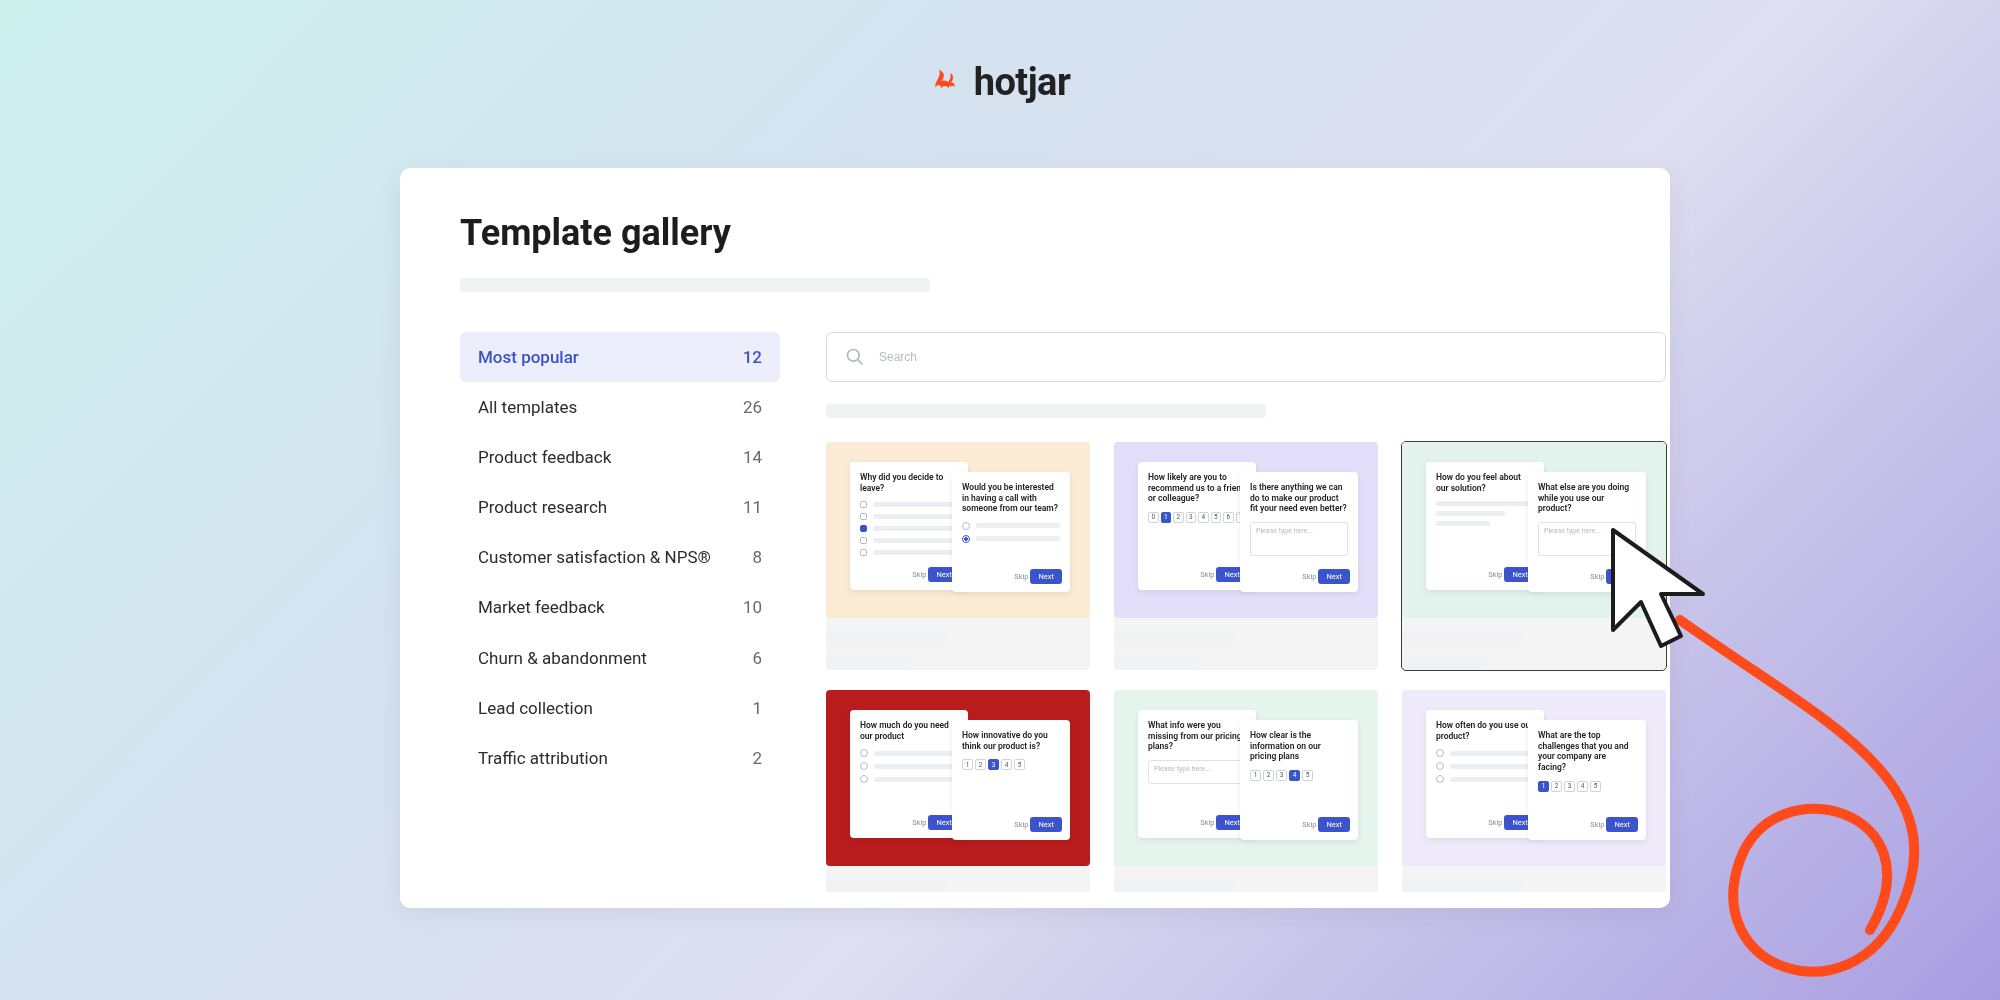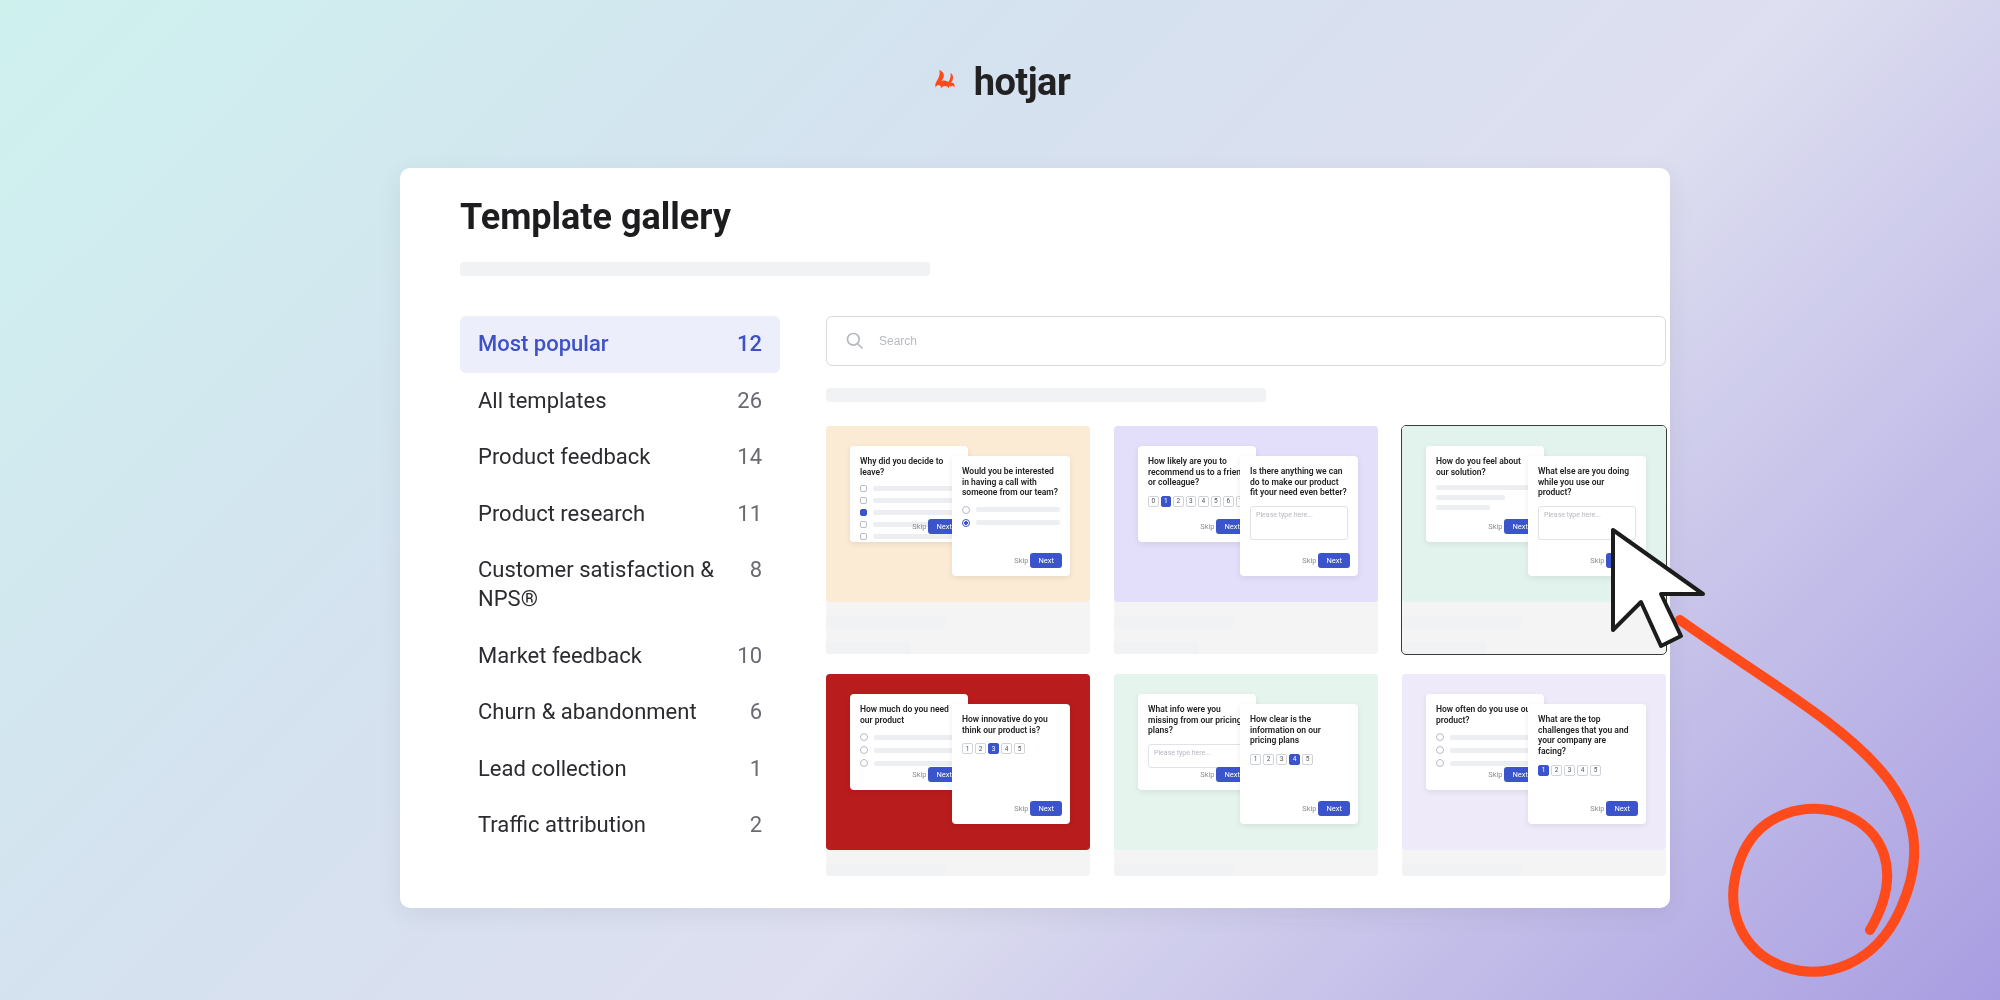--- a/index.html
+++ b/index.html
@@ -11,28 +11,28 @@
   .wrap { width: 100%; height: 100%; position: relative; }
 
   
   .logo-row { position: absolute; top: 60px; left: 0; right: 0; display:flex; justify-content:center; align-items:center; gap:14px; }
   .logo-icon { width: 30px; height: 30px; display:inline-block; }
   .logo-text { font-size: 38px; font-weight: 700; color:#222; letter-spacing:-0.5px; }
 
   .panel {
     position:absolute; left:400px; top:168px; width:1270px; height:740px;
     background:#fff; border-radius:10px; box-shadow:0 6px 24px rgba(50,50,70,0.08);
-    padding: 28px 60px 0 60px; overflow:hidden;
+    padding: 44px 60px 0 60px; overflow:hidden;
   }
   .title { font-size: 36px; font-weight:700; color:#1d1d20; }
   .subbar { margin-top:24px; width:470px; height:14px; background:#f0f2f4; border-radius:4px; }
 
   .body { display:flex; margin-top:40px; gap:46px; }
   .sidebar { width:320px; flex-shrink:0; }
-  .sb-item { display:flex; justify-content:space-between; align-items:flex-start; padding:14px 18px; font-size:22px; color:#2c2c30; cursor:pointer; border-radius:6px; line-height:1.3; }
+  .sb-item { display:flex; justify-content:space-between; align-items:flex-start; padding:14px 18px; font-size:17px; color:#2c2c30; cursor:pointer; border-radius:6px; line-height:1.3; }
   .sb-item.active { background:#eceffb; color:#3e52c6; font-weight:500; }
   .sb-item.active .count { color:#3e52c6; }
   .sb-item .label { flex:1; padding-right:10px; }
   .sb-item .count { color:#6a6a70; }
 
   .main { flex:1; }
   .search-box { display:flex; align-items:center; gap:14px; border:1px solid #d7dadf; border-radius:6px; height:50px; padding:0 18px; background:#fff; }
   .search-box svg { color:#b4b8bf; flex-shrink:0; }
   .search-input { border:0; outline:0; font-size:12px; color:#333; width:100%; background:transparent; }
   .search-input::placeholder { color:#b7bbc1; }
@@ -51,21 +51,21 @@
   .bg-orange { background:#fbebd5; }
   .bg-purple { background:#e3defa; }
   .bg-mint   { background:#e2f3ee; }
   .bg-pink   { background:#b91c1c; }
   .bg-mint2  { background:#e5f4ed; }
   .bg-lilac  { background:#eeeafa; }
 
   
   .mini-pair { position:absolute; inset:0; }
   .mini { position:absolute; background:#fff; border-radius:4px; box-shadow:0 2px 6px rgba(0,0,0,0.08); padding:10px 10px 8px 10px; font-size:8.5px; color:#333; line-height:1.25; }
-  .mini.left  { left:24px;  top:20px;  width:118px; height:96px; z-index:1; }
+  .mini.left  { left:24px;  top:20px;  width:118px; height:128px; z-index:1; }
   .mini.right { right:20px; top:30px;  width:118px; height:120px; z-index:2; }
   .mini .q { font-weight:600; color:#222; margin-bottom:8px; word-wrap:break-word; }
   .mini .row-line { display:flex; align-items:center; gap:6px; margin-bottom:5px; }
   .mini .cb { width:7px; height:7px; border:1px solid #b8bcc4; border-radius:2px; flex-shrink:0; }
   .mini .cb.sel { background:#3b54cc; border-color:#3b54cc; }
   .mini .ln { height:5px; background:#eceef1; border-radius:2px; flex:1; }
   .mini .rd { width:8px; height:8px; border:1px solid #b8bcc4; border-radius:50%; flex-shrink:0; }
   .mini .rd.sel { border-color:#3b54cc; background:radial-gradient(circle,#3b54cc 45%, #fff 50%); }
   .mini .footer { position:absolute; bottom:8px; right:8px; display:flex; gap:2px; align-items:center; }
   .mini .skip { font-size:7.5px; color:#8b8f96; }

